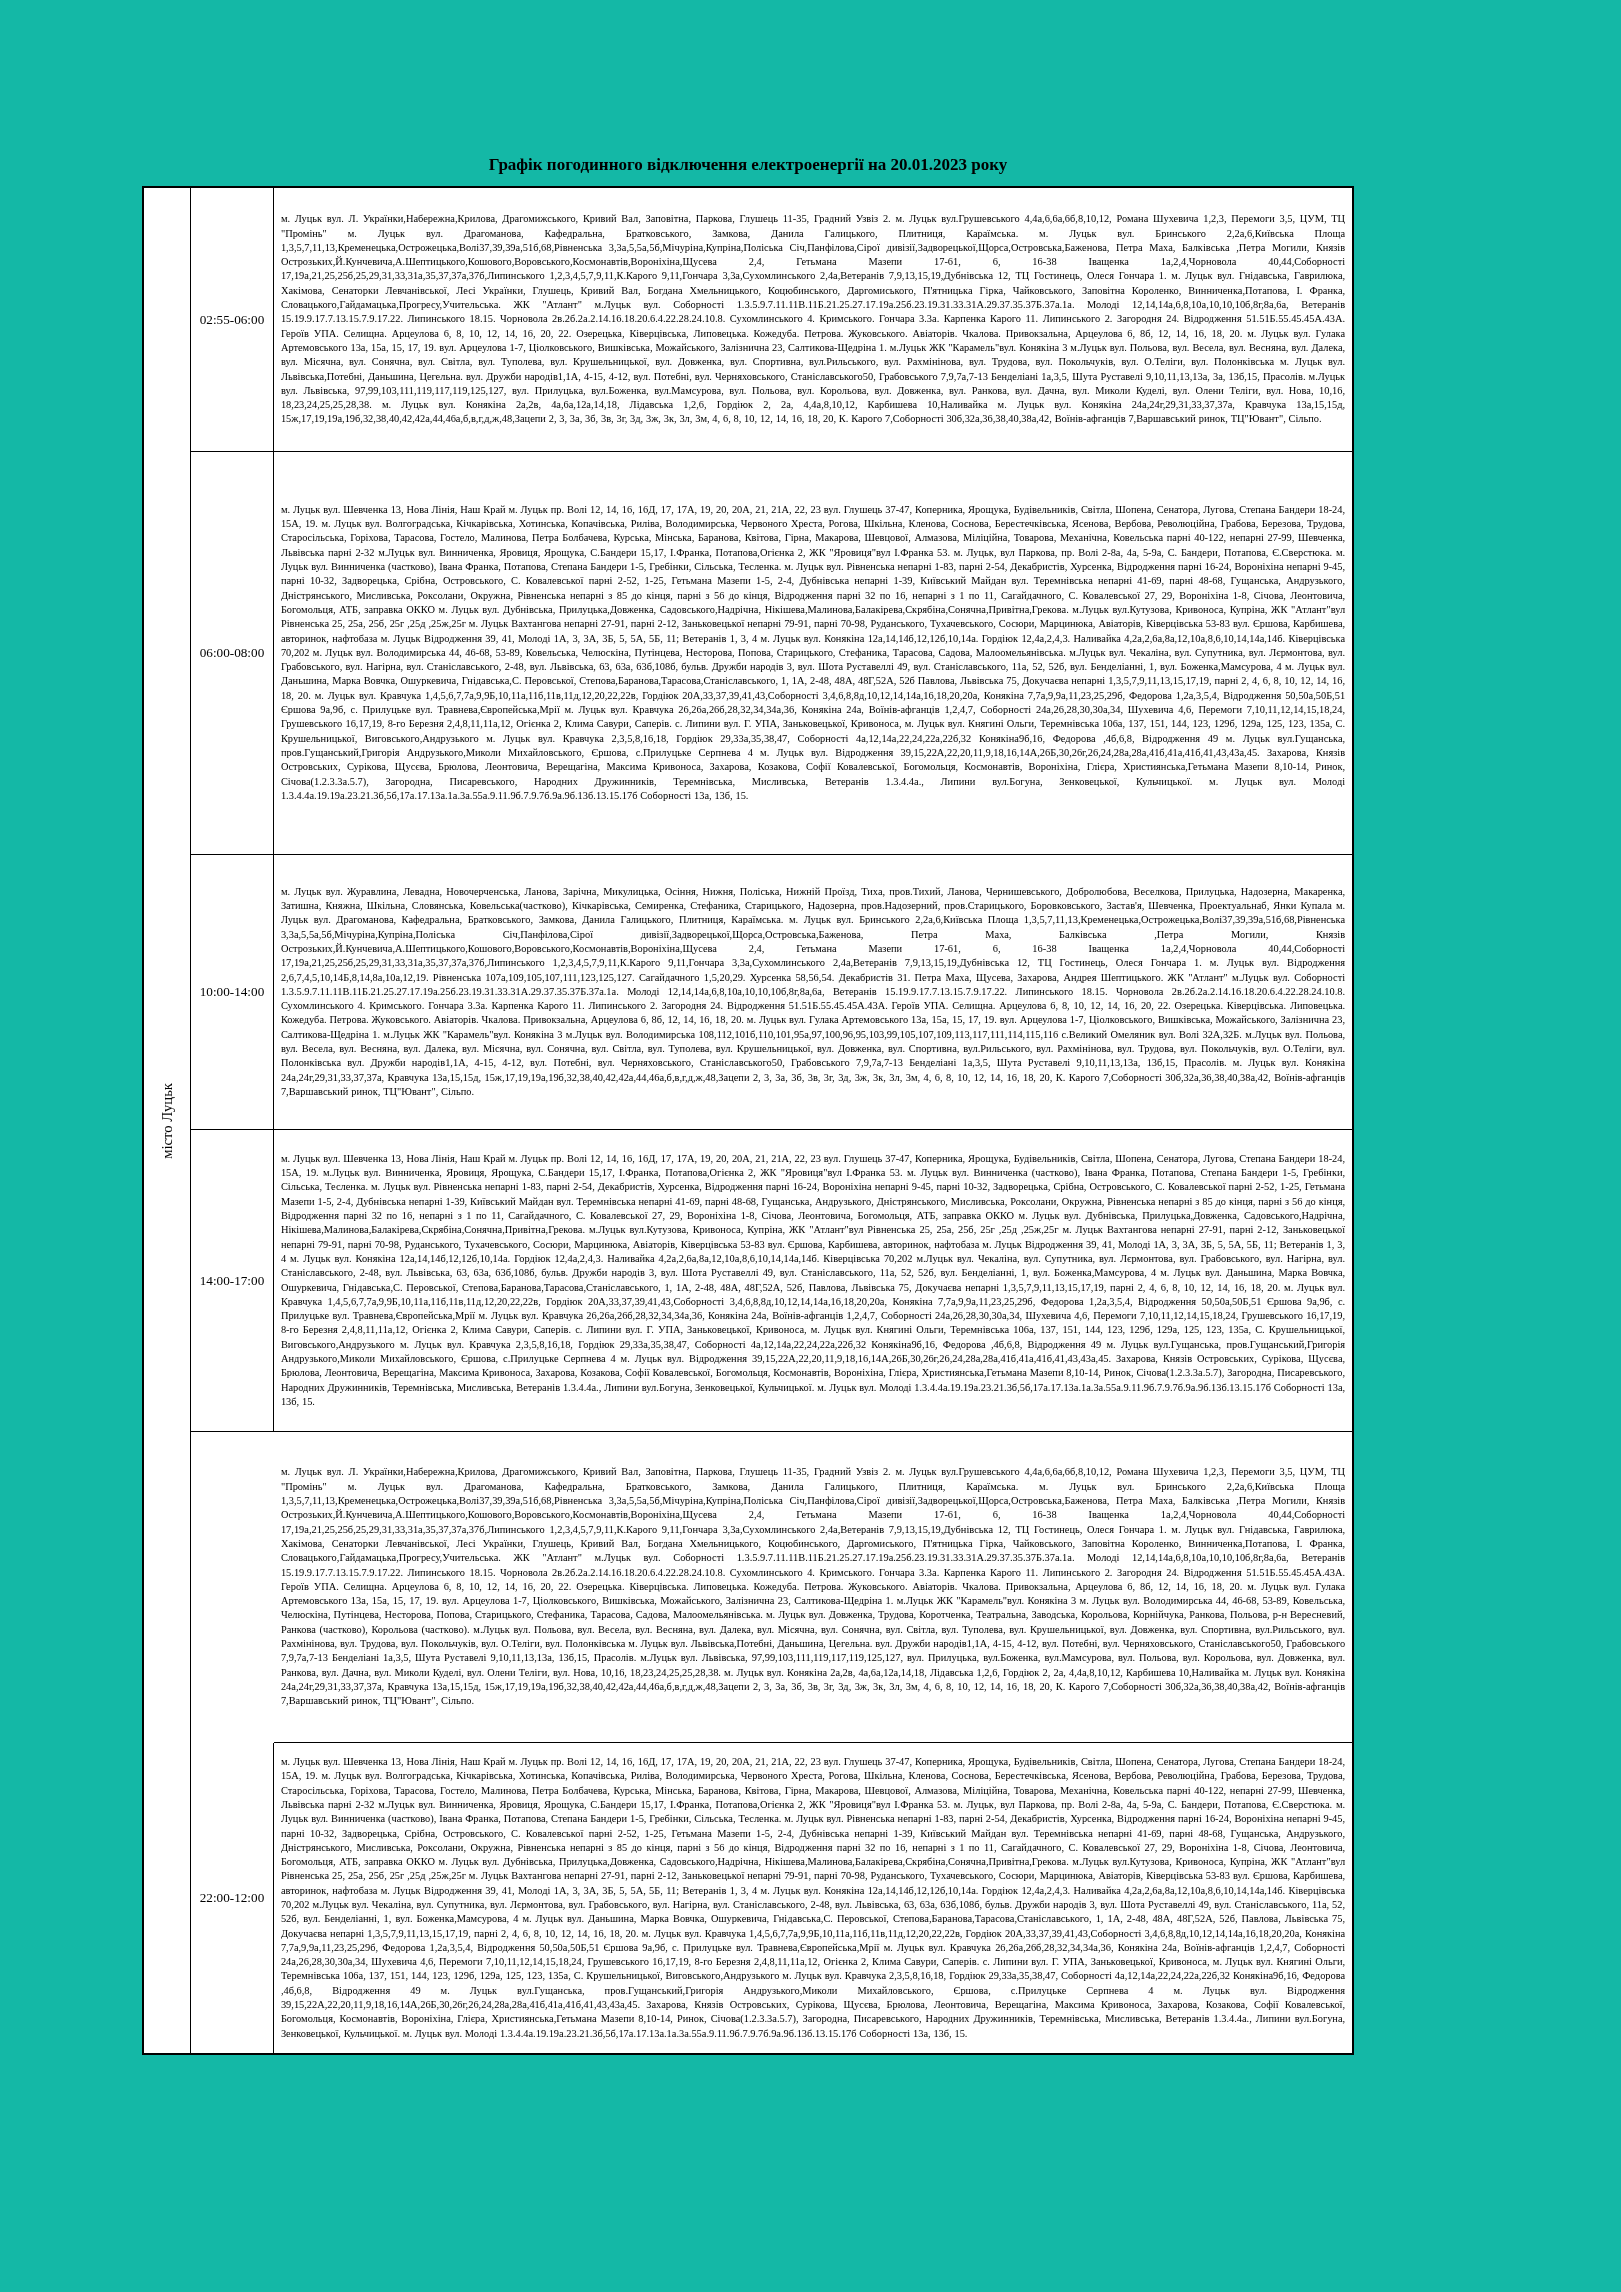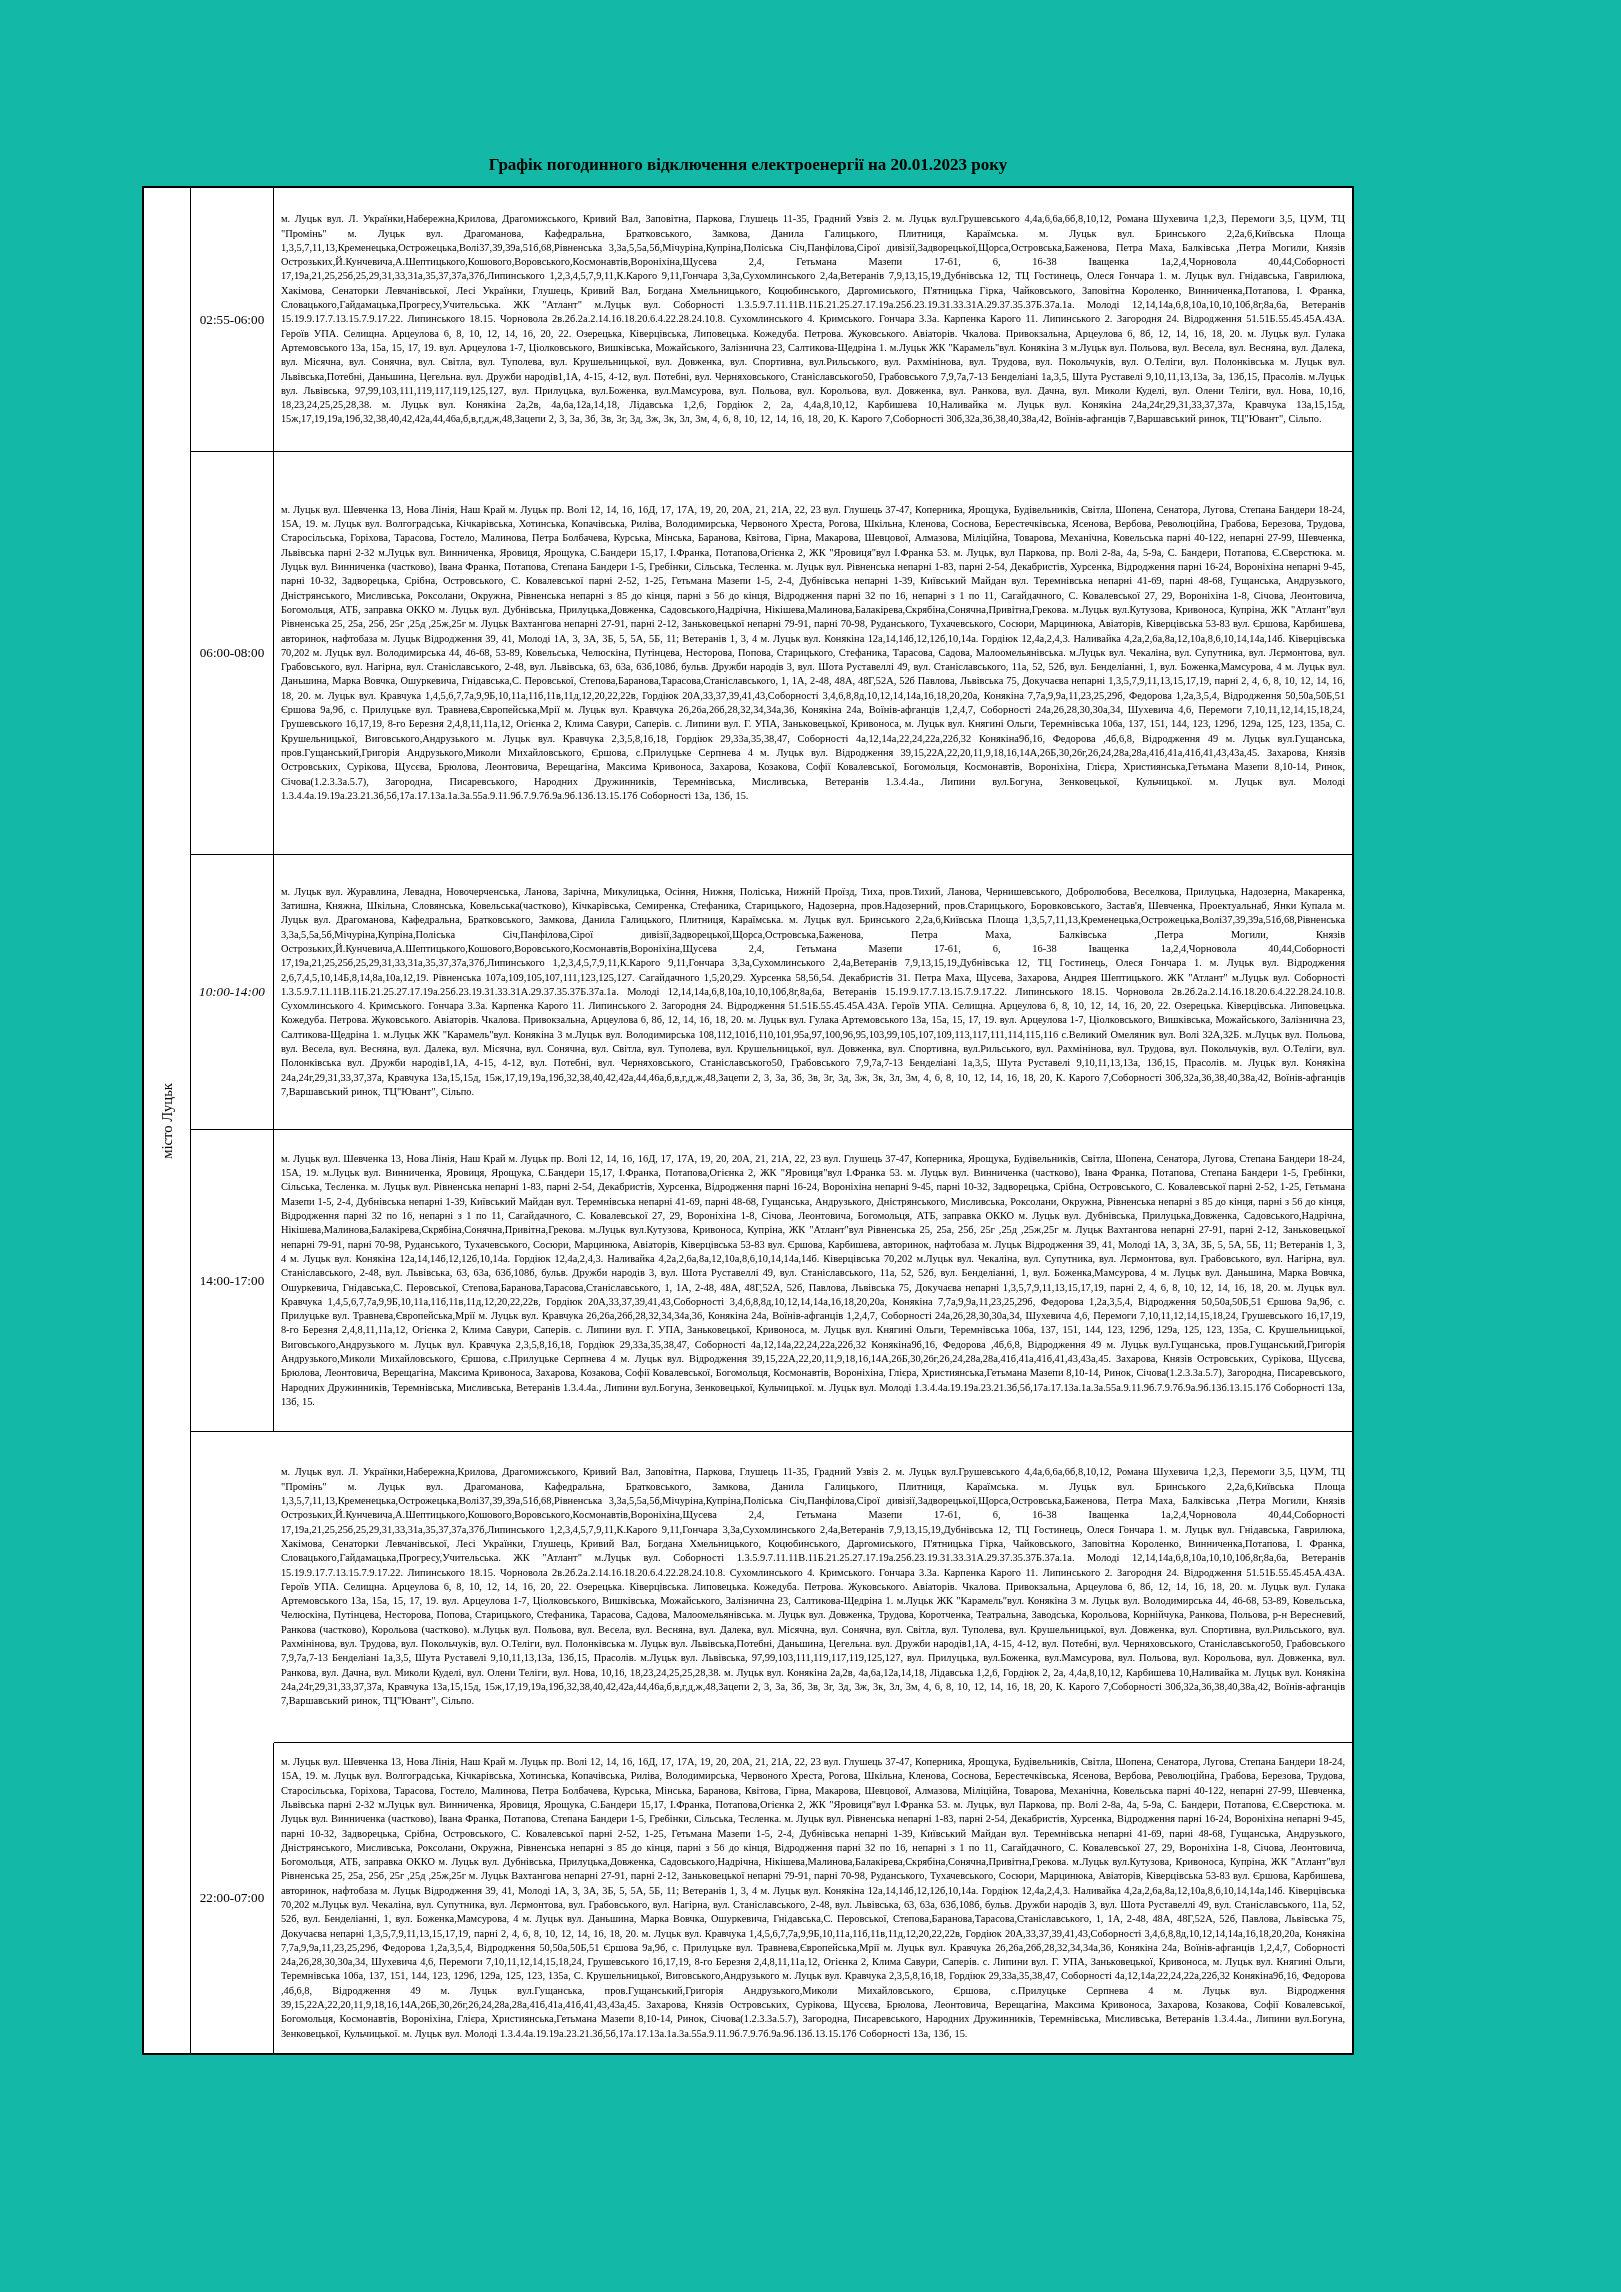--- a/index.html
+++ b/index.html
@@ -37,21 +37,21 @@
     padding:7.8px 6.9px 7.8px 6.9px;
     justify-content:flex-end;
   }
   .addr-text{
     font-size:10.4px;line-height:14.3px;text-align:justify;
     word-spacing:0.2px;
   }
   .row-last .time-cell, .row-last-addr{border-bottom:none !important;}
   .h1{min-height:263px;} .h2{min-height:402px;} .h3{min-height:274px;}
   .h4{min-height:301px;} .h5{min-height:311px;} .h6{min-height:310px;}
-  .t1{min-height:263px;} .t2{min-height:402px;} .t3{min-height:274px;font-style:italic;}
+  .t1{min-height:263px;} .t2{min-height:402px;} .t3{min-height:274px;}
   .t4{min-height:301px;} .t5{min-height:311px;} .t6{min-height:310px;}
 </style>
 </head>
 <body>
 
 <div class="page">
 
   <div class="doc-title">Графік погодинного відключення електроенергії на 20.01.2023 року</div>
 
   <div class="schedule">
@@ -77,20 +77,20 @@
 
     <div class="time-cell t4">14:00-17:00</div>
     <div class="addr-cell h4">
       <div class="addr-text">м. Луцьк вул. Шевченка 13, Нова Лінія, Наш Край м. Луцьк пр. Волі 12, 14, 16, 16Д, 17, 17А, 19, 20, 20А, 21, 21А, 22, 23 вул. Глушець 37-47, Коперника, Ярощука, Будівельників, Світла, Шопена, Сенатора, Лугова, Степана Бандери 18-24, 15А, 19. м.Луцьк вул. Винниченка, Яровиця, Ярощука, С.Бандери 15,17, І.Франка, Потапова,Огієнка 2, ЖК "Яровиця"вул І.Франка 53. м. Луцьк вул. Винниченка (частково), Івана Франка, Потапова, Степана Бандери 1-5, Гребінки, Сільська, Тесленка. м. Луцьк вул. Рівненська непарні 1-83, парні 2-54, Декабристів, Хурсенка, Відродження парні 16-24, Вороніхіна непарні 9-45, парні 10-32, Задворецька, Срібна, Островського, С. Ковалевської парні 2-52, 1-25, Гетьмана Мазепи 1-5, 2-4, Дубнівська непарні 1-39, Київський Майдан вул. Теремнівська непарні 41-69, парні 48-68, Гущанська, Андрузького, Дністрянського, Мисливська, Роксолани, Окружна, Рівненська непарні з 85 до кінця, парні з 56 до кінця, Відродження парні 32 по 16, непарні з 1 по 11, Сагайдачного, С. Ковалевської 27, 29, Вороніхіна 1-8, Січова, Леонтовича, Богомольця, АТБ, заправка ОККО м. Луцьк вул. Дубнівська, Прилуцька,Довженка, Садовського,Надрічна, Нікішева,Малинова,Балакірева,Скрябіна,Сонячна,Привітна,Грекова. м.Луцьк вул.Кутузова, Кривоноса, Купріна, ЖК "Атлант"вул Рівненська 25, 25а, 25б, 25г ,25д ,25ж,25г м. Луцьк Вахтангова непарні 27-91, парні 2-12, Заньковецької непарні 79-91, парні 70-98, Руданського, Тухачевського, Сосюри, Марцинюка, Авіаторів, Ківерцівська 53-83 вул. Єршова, Карбишева, авторинок, нафтобаза м. Луцьк Відродження 39, 41, Молоді 1А, 3, 3А, 3Б, 5, 5А, 5Б, 11; Ветеранів 1, 3, 4 м. Луцьк вул. Конякіна 12а,14,14б,12,12б,10,14а. Гордіюк 12,4а,2,4,3. Наливайка 4,2а,2,6а,8а,12,10а,8,6,10,14,14а,14б. Ківерцівська 70,202 м.Луцьк вул. Чекаліна, вул. Супутника, вул. Лєрмонтова, вул. Грабовського, вул. Нагірна, вул. Станіславського, 2-48, вул. Львівська, 63, 63а, 63б,108б, бульв. Дружби народів 3, вул. Шота Руставеллі 49, вул. Станіславського, 11а, 52, 52б, вул. Бенделіанні, 1, вул. Боженка,Мамсурова, 4 м. Луцьк вул. Даньшина, Марка Вовчка, Ошуркевича, Гнідавська,С. Перовської, Степова,Баранова,Тарасова,Станіславського, 1, 1А, 2-48, 48А, 48Г,52А, 52б, Павлова, Львівська 75, Докучаєва непарні 1,3,5,7,9,11,13,15,17,19, парні 2, 4, 6, 8, 10, 12, 14, 16, 18, 20. м. Луцьк вул. Кравчука 1,4,5,6,7,7а,9,9Б,10,11а,11б,11в,11д,12,20,22,22в, Гордіюк 20А,33,37,39,41,43,Соборності 3,4,6,8,8д,10,12,14,14а,16,18,20,20а,  Конякіна 7,7а,9,9а,11,23,25,29б, Федорова 1,2а,3,5,4, Відродження 50,50а,50Б,51 Єршова 9а,9б, с. Прилуцьке вул. Травнева,Європейська,Мрії м. Луцьк вул. Кравчука 26,26а,26б,28,32,34,34а,36, Конякіна 24а, Воїнів-афганців 1,2,4,7, Соборності 24а,26,28,30,30а,34, Шухевича 4,6, Перемоги 7,10,11,12,14,15,18,24, Грушевського 16,17,19, 8-го Березня 2,4,8,11,11а,12, Огієнка 2, Клима Савури, Саперів. с. Липини вул. Г. УПА, Заньковецької,  Кривоноса, м. Луцьк вул. Княгині Ольги, Теремнівська 106а, 137, 151, 144, 123, 129б, 129а, 125, 123, 135а, С. Крушельницької, Виговського,Андрузького м. Луцьк вул. Кравчука 2,3,5,8,16,18, Гордіюк 29,33а,35,38,47, Соборності 4а,12,14а,22,24,22а,22б,32  Конякіна9б,16, Федорова ,4б,6,8, Відродження 49 м. Луцьк вул.Гущанська, пров.Гущанський,Григорія Андрузького,Миколи Михайловського, Єршова, с.Прилуцьке Серпнева 4 м. Луцьк вул. Відродження 39,15,22А,22,20,11,9,18,16,14А,26Б,30,26г,26,24,28а,28а,41б,41а,41б,41,43,43а,45. Захарова, Князів Островських, Сурікова, Щусєва, Брюлова, Леонтовича, Верещагіна, Максима Кривоноса, Захарова, Козакова, Софії Ковалевської, Богомольця, Космонавтів, Вороніхіна, Глієра, Християнська,Гетьмана Мазепи 8,10-14, Ринок, Січова(1.2.3.3а.5.7), Загородна, Писаревського, Народних Дружинників, Теремнівська, Мисливська, Ветеранів 1.3.4.4а., Липини вул.Богуна, Зенковецької, Кульчицької. м. Луцьк вул. Молоді 1.3.4.4а.19.19а.23.21.3б,5б,17а.17.13а.1а.3а.55а.9.11.9б.7.9.7б.9а.9б.13б.13.15.17б Соборності 13а, 13б, 15.</div>
     </div>
 
     <div class="addr-cell h5">
       <div class="addr-text">м. Луцьк вул. Л. Українки,Набережна,Крилова, Драгомижського, Кривий Вал, Заповітна, Паркова, Глушець 11-35, Градний Узвіз 2. м. Луцьк вул.Грушевського 4,4а,6,6а,6б,8,10,12, Романа Шухевича 1,2,3, Перемоги 3,5, ЦУМ, ТЦ "Промінь" м. Луцьк вул. Драгоманова, Кафедральна, Братковського, Замкова, Данила Галицького, Плитниця, Караїмська. м. Луцьк вул. Бринського 2,2а,6,Київська Площа 1,3,5,7,11,13,Кременецька,Острожецька,Волі37,39,39а,51б,68,Рівненська 3,3а,5,5а,5б,Мічуріна,Купріна,Поліська Січ,Панфілова,Сірої дивізії,Задворецької,Щорса,Островська,Баженова, Петра Маха, Балківська ,Петра Могили, Князів Острозьких,Й.Кунчевича,А.Шептицького,Кошового,Воровського,Космонавтів,Вороніхіна,Щусева 2,4, Гетьмана Мазепи 17-61, 6, 16-38  Іващенка 1а,2,4,Чорновола 40,44,Соборності 17,19а,21,25,25б,25,29,31,33,31а,35,37,37а,37б,Липинського 1,2,3,4,5,7,9,11,К.Карого 9,11,Гончара 3,3а,Сухомлинського 2,4а,Ветеранів 7,9,13,15,19,Дубнівська 12, ТЦ Гостинець, Олеся Гончара 1. м. Луцьк вул. Гнідавська, Гаврилюка, Хакімова, Сенаторки Левчанівської, Лесі Українки, Глушець, Кривий Вал, Богдана Хмельницького, Коцюбинського, Даргомиського, П'ятницька Гірка, Чайковського, Заповітна Короленко, Винниченка,Потапова, І. Франка, Словацького,Гайдамацька,Прогресу,Учительська. ЖК "Атлант" м.Луцьк вул. Соборності 1.3.5.9.7.11.11В.11Б.21.25.27.17.19а.25б.23.19.31.33.31А.29.37.35.37Б.37а.1а. Молоді 12,14,14а,6,8,10а,10,10,10б,8г,8а,6а, Ветеранів 15.19.9.17.7.13.15.7.9.17.22. Липинського 18.15. Чорновола 2в.2б.2а.2.14.16.18.20.6.4.22.28.24.10.8. Сухомлинського 4. Кримського. Гончара 3.3а. Карпенка Карого 11. Липинського 2. Загородня 24. Відродження 51.51Б.55.45.45А.43А. Героїв УПА. Селищна. Арцеулова 6, 8, 10, 12, 14, 16, 20, 22. Озерецька. Ківерцівська. Липовецька. Кожедуба. Петрова. Жуковського. Авіаторів. Чкалова. Привокзальна, Арцеулова 6, 8б, 12, 14, 16, 18, 20. м. Луцьк вул. Гулака Артемовського 13а, 15а, 15, 17, 19. вул. Арцеулова 1-7, Ціолковського, Вишківська, Можайського, Залізнична 23, Салтикова-Щедріна 1. м.Луцьк  ЖК "Карамель"вул. Конякіна 3 м. Луцьк вул. Володимирська 44, 46-68, 53-89, Ковельська, Челюскіна, Путінцева, Несторова, Попова, Старицького, Стефаника, Тарасова, Садова, Малоомельянівська. м. Луцьк вул. Довженка, Трудова, Коротченка, Театральна, Заводська, Корольова, Корнійчука, Ранкова, Польова, р-н Вересневий, Ранкова  (частково), Корольова (частково). м.Луцьк вул. Польова, вул. Весела, вул. Весняна, вул. Далека, вул. Місячна, вул. Сонячна, вул. Світла, вул. Туполева, вул. Крушельницької, вул. Довженка, вул. Спортивна, вул.Рильського, вул. Рахмінінова, вул. Трудова, вул. Покольчуків, вул. О.Теліги, вул. Полонківська м. Луцьк вул. Львівська,Потебні, Даньшина, Цегельна. вул. Дружби народів1,1А, 4-15, 4-12, вул. Потебні, вул. Черняховського, Станіславського50, Грабовського 7,9,7а,7-13 Бенделіані 1а,3,5, Шута Руставелі 9,10,11,13,13а, 13б,15, Прасолів. м.Луцьк вул. Львівська, 97,99,103,111,119,117,119,125,127, вул. Прилуцька, вул.Боженка, вул.Мамсурова, вул. Польова, вул. Корольова, вул. Довженка, вул. Ранкова, вул. Дачна, вул. Миколи Куделі, вул. Олени Теліги, вул. Нова, 10,16, 18,23,24,25,25,28,38. м. Луцьк вул. Конякіна 2а,2в, 4а,6а,12а,14,18, Лідавська 1,2,6, Гордіюк 2, 2а, 4,4а,8,10,12, Карбишева 10,Наливайка м. Луцьк вул. Конякіна 24а,24г,29,31,33,37,37а, Кравчука 13а,15,15д, 15ж,17,19,19а,19б,32,38,40,42,42а,44,46а,б,в,г,д,ж,48,Зацепи 2, 3, 3а, 3б, 3в, 3г, 3д, 3ж, 3к, 3л, 3м, 4, 6, 8, 10, 12, 14, 16, 18, 20, К. Карого 7,Соборності 30б,32а,36,38,40,38а,42, Воїнів-афганців 7,Варшавський ринок, ТЦ"Ювант", Сільпо.</div>
     </div>
 
-    <div class="time-cell t6 row-last" style="border-bottom:none;">22:00-07:00</div>
+    <div class="time-cell t6 row-last" style="border-bottom:none;">22:00-12:00</div>
     <div class="addr-cell h6 row-last-addr">
       <div class="addr-text">м. Луцьк вул. Шевченка 13, Нова Лінія, Наш Край м. Луцьк пр. Волі 12, 14, 16, 16Д, 17, 17А, 19, 20, 20А, 21, 21А, 22, 23 вул. Глушець 37-47, Коперника, Ярощука, Будівельників, Світла, Шопена, Сенатора, Лугова, Степана Бандери 18-24, 15А, 19. м. Луцьк вул. Волгоградська, Кічкарівська, Хотинська, Копачівська, Риліва, Володимирська, Червоного Хреста, Рогова, Шкільна, Кленова, Соснова, Берестечківська, Ясенова, Вербова, Революційна, Грабова, Березова, Трудова, Старосільська, Горіхова, Тарасова, Гостело, Малинова, Петра Болбачева, Курська, Мінська, Баранова, Квітова, Гірна, Макарова, Шевцової, Алмазова, Міліційна, Товарова, Механічна, Ковельська парні 40-122, непарні 27-99, Шевченка, Львівська парні 2-32 м.Луцьк вул. Винниченка, Яровиця, Ярощука, С.Бандери 15,17, І.Франка, Потапова,Огієнка 2, ЖК "Яровиця"вул І.Франка 53. м. Луцьк, вул Паркова, пр. Волі 2-8а, 4а, 5-9а, С. Бандери, Потапова, Є.Сверстюка. м. Луцьк вул. Винниченка (частково), Івана Франка, Потапова, Степана Бандери 1-5, Гребінки, Сільська, Тесленка. м. Луцьк вул. Рівненська непарні 1-83, парні 2-54, Декабристів, Хурсенка, Відродження парні 16-24, Вороніхіна непарні 9-45, парні 10-32, Задворецька, Срібна, Островського, С. Ковалевської парні 2-52, 1-25, Гетьмана Мазепи 1-5, 2-4, Дубнівська непарні 1-39, Київський Майдан вул. Теремнівська непарні 41-69, парні 48-68, Гущанська, Андрузького, Дністрянського, Мисливська, Роксолани, Окружна, Рівненська непарні з 85 до кінця, парні з 56 до кінця, Відродження парні 32 по 16, непарні з 1 по 11, Сагайдачного, С. Ковалевської 27, 29, Вороніхіна 1-8, Січова, Леонтовича, Богомольця, АТБ, заправка ОККО м. Луцьк вул. Дубнівська, Прилуцька,Довженка, Садовського,Надрічна, Нікішева,Малинова,Балакірева,Скрябіна,Сонячна,Привітна,Грекова. м.Луцьк вул.Кутузова, Кривоноса, Купріна, ЖК "Атлант"вул Рівненська 25, 25а, 25б, 25г ,25д ,25ж,25г м. Луцьк Вахтангова непарні 27-91, парні 2-12, Заньковецької непарні 79-91, парні 70-98, Руданського, Тухачевського, Сосюри, Марцинюка, Авіаторів, Ківерцівська 53-83 вул. Єршова, Карбишева, авторинок, нафтобаза м. Луцьк Відродження 39, 41, Молоді 1А, 3, 3А, 3Б, 5, 5А, 5Б, 11; Ветеранів 1, 3, 4 м. Луцьк вул. Конякіна 12а,14,14б,12,12б,10,14а. Гордіюк 12,4а,2,4,3. Наливайка 4,2а,2,6а,8а,12,10а,8,6,10,14,14а,14б. Ківерцівська 70,202 м.Луцьк вул. Чекаліна, вул. Супутника, вул. Лєрмонтова, вул. Грабовського, вул. Нагірна, вул. Станіславського, 2-48, вул. Львівська, 63, 63а, 63б,108б, бульв. Дружби народів 3, вул. Шота Руставеллі 49, вул. Станіславського, 11а, 52, 52б, вул. Бенделіанні, 1, вул. Боженка,Мамсурова, 4 м. Луцьк вул. Даньшина, Марка Вовчка, Ошуркевича, Гнідавська,С. Перовської, Степова,Баранова,Тарасова,Станіславського, 1, 1А, 2-48, 48А, 48Г,52А, 52б, Павлова, Львівська 75, Докучаєва непарні 1,3,5,7,9,11,13,15,17,19, парні 2, 4, 6, 8, 10, 12, 14, 16, 18, 20. м. Луцьк вул. Кравчука 1,4,5,6,7,7а,9,9Б,10,11а,11б,11в,11д,12,20,22,22в, Гордіюк 20А,33,37,39,41,43,Соборності 3,4,6,8,8д,10,12,14,14а,16,18,20,20а,  Конякіна 7,7а,9,9а,11,23,25,29б, Федорова 1,2а,3,5,4, Відродження 50,50а,50Б,51 Єршова 9а,9б, с. Прилуцьке вул. Травнева,Європейська,Мрії м. Луцьк вул. Кравчука 26,26а,26б,28,32,34,34а,36, Конякіна 24а, Воїнів-афганців 1,2,4,7, Соборності 24а,26,28,30,30а,34, Шухевича 4,6, Перемоги 7,10,11,12,14,15,18,24, Грушевського 16,17,19, 8-го Березня 2,4,8,11,11а,12, Огієнка 2, Клима Савури, Саперів. с. Липини вул. Г. УПА, Заньковецької,  Кривоноса, м. Луцьк вул. Княгині Ольги, Теремнівська 106а, 137, 151, 144, 123, 129б, 129а, 125, 123, 135а, С. Крушельницької, Виговського,Андрузького м. Луцьк вул. Кравчука 2,3,5,8,16,18, Гордіюк 29,33а,35,38,47, Соборності 4а,12,14а,22,24,22а,22б,32  Конякіна9б,16, Федорова ,4б,6,8, Відродження 49 м. Луцьк вул.Гущанська, пров.Гущанський,Григорія Андрузького,Миколи Михайловського, Єршова, с.Прилуцьке Серпнева 4 м. Луцьк вул. Відродження 39,15,22А,22,20,11,9,18,16,14А,26Б,30,26г,26,24,28а,28а,41б,41а,41б,41,43,43а,45. Захарова, Князів Островських, Сурікова, Щусєва, Брюлова, Леонтовича, Верещагіна, Максима Кривоноса, Захарова, Козакова, Софії Ковалевської, Богомольця, Космонавтів, Вороніхіна, Глієра, Християнська,Гетьмана Мазепи 8,10-14, Ринок, Січова(1.2.3.3а.5.7), Загородна, Писаревського, Народних Дружинників, Теремнівська, Мисливська, Ветеранів 1.3.4.4а., Липини вул.Богуна, Зенковецької, Кульчицької. м. Луцьк вул. Молоді 1.3.4.4а.19.19а.23.21.3б,5б,17а.17.13а.1а.3а.55а.9.11.9б.7.9.7б.9а.9б.13б.13.15.17б Соборності 13а, 13б, 15.</div>
     </div>
 
   </div>
 </div>
 
 
 </body></html>

